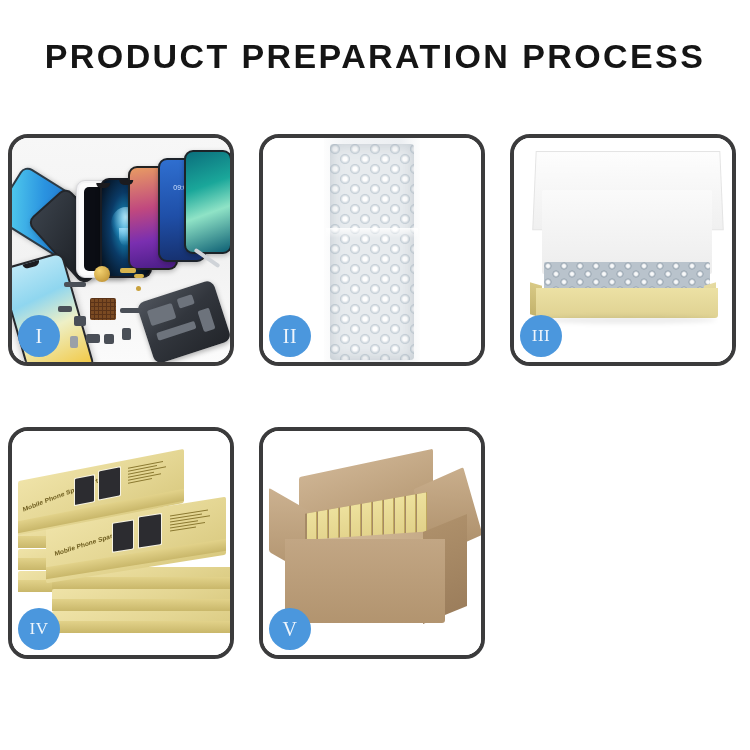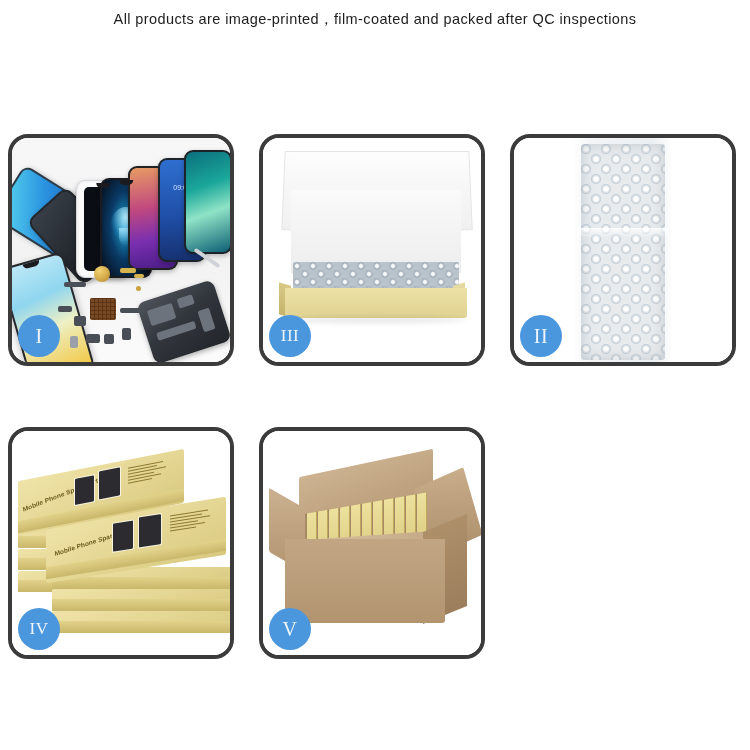--- a/index.html
+++ b/index.html
@@ -173,21 +173,21 @@
   .s-tab{position:absolute;width:16px;height:22px;background:#b99b76;border:1px solid #a98c69;}
   .s-film{position:absolute;left:132px;top:20px;width:70px;height:34px;border-radius:50% 40% 30% 50%;
           background:linear-gradient(140deg,rgba(250,250,252,.9),rgba(226,230,234,.35));}
 </style>
 </head>
 <body>
 
 <div class="page">
 
   <div class="header">
-    <p class="subtitle">All products are image-printed，film-coated and packed after QC inspections</p>
+    <h1 class="title">PRODUCT PREPARATION PROCESS</h1>
   </div>
 
   <div class="grid">
 
     <div class="panel">
       <div class="scene p1">
         <div class="ph ph-blue">
             <div class="scr"></div>
           </div>
         <div class="ph ph-dark">
@@ -241,39 +241,39 @@
         <div class="part" style="left:92px;top:196px;width:10px;height:10px;"></div>
         <div class="part" style="left:110px;top:190px;width:9px;height:12px;"></div>
         <div class="part" style="left:46px;top:168px;width:14px;height:6px;"></div>
         <div class="part gold" style="left:124px;top:148px;width:5px;height:5px;border-radius:50%;"></div>
         <div class="tool" style="right:8px;top:118px;width:30px;height:4px;"></div>
       </div>
       <div class="badge">I</div>
     </div>
 
     <div class="panel">
+      <div class="scene p2">
+        <div class="wrap-sheet"></div>
+        <div class="bubbles"></div>
+        <div class="wrap-gloss"></div>
+      </div>
+      <div class="badge">II</div>
+    </div>
+
+    <div class="panel">
       <div class="scene p3">
         <div class="m-lidback"></div>
         <div class="m-liner"></div>
         <div class="m-bubble"></div>
         <div class="m-left"></div>
         <div class="m-right"></div>
         <div class="m-front"></div>
         <div class="m-shadow"></div>
       </div>
       <div class="badge wide">III</div>
-    </div>
-
-    <div class="panel">
-      <div class="scene p2">
-        <div class="wrap-sheet"></div>
-        <div class="bubbles"></div>
-        <div class="wrap-gloss"></div>
-      </div>
-      <div class="badge">II</div>
     </div>
 
     <div class="panel">
       <div class="scene p4">
         <div class="stack">
 
           <div class="sbox" style="left:2px;top:122px;width:106px;height:20px;">
             <div class="sb-top"></div>
               <div class="sb-side" style="top:9px;"></div>
           </div>

